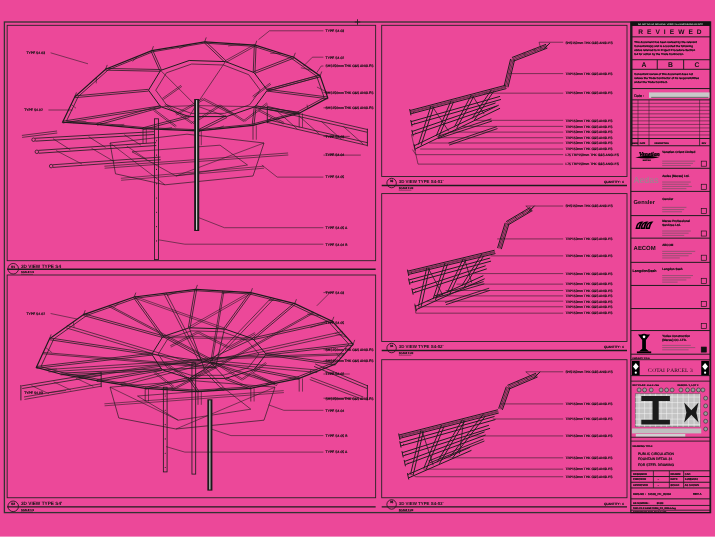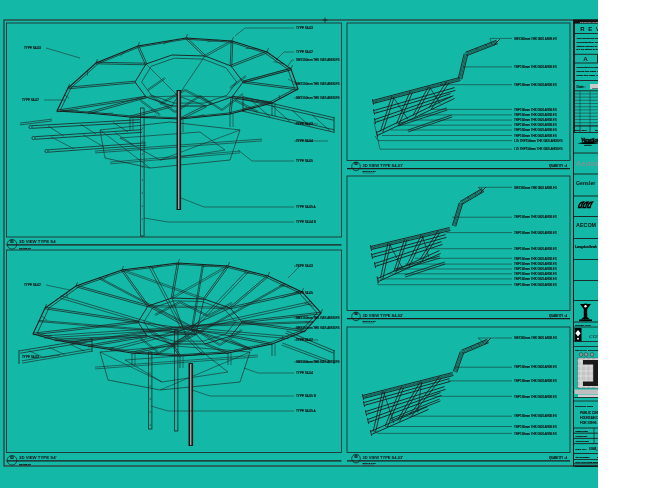--- a/index.html
+++ b/index.html
@@ -1,16 +1,16 @@
 <!DOCTYPE html>
 <html><head>
 <meta charset="utf-8">
 <style>
 html,body { margin:0; padding:0; background:#ffffff; }
-.page { position:relative; width:598px; height:488px; background:#14b8a6;
+.page { position:relative; width:650px; height:488px; background:#ec4899;
         font-family:"Liberation Sans", sans-serif; overflow:hidden; }
 svg { position:absolute; left:0; top:0; }
 </style>
 </head>
 <body>
 
 <div class="page">
 <svg width="650" height="488" viewBox="0 0 650 488">
 
 <g>

